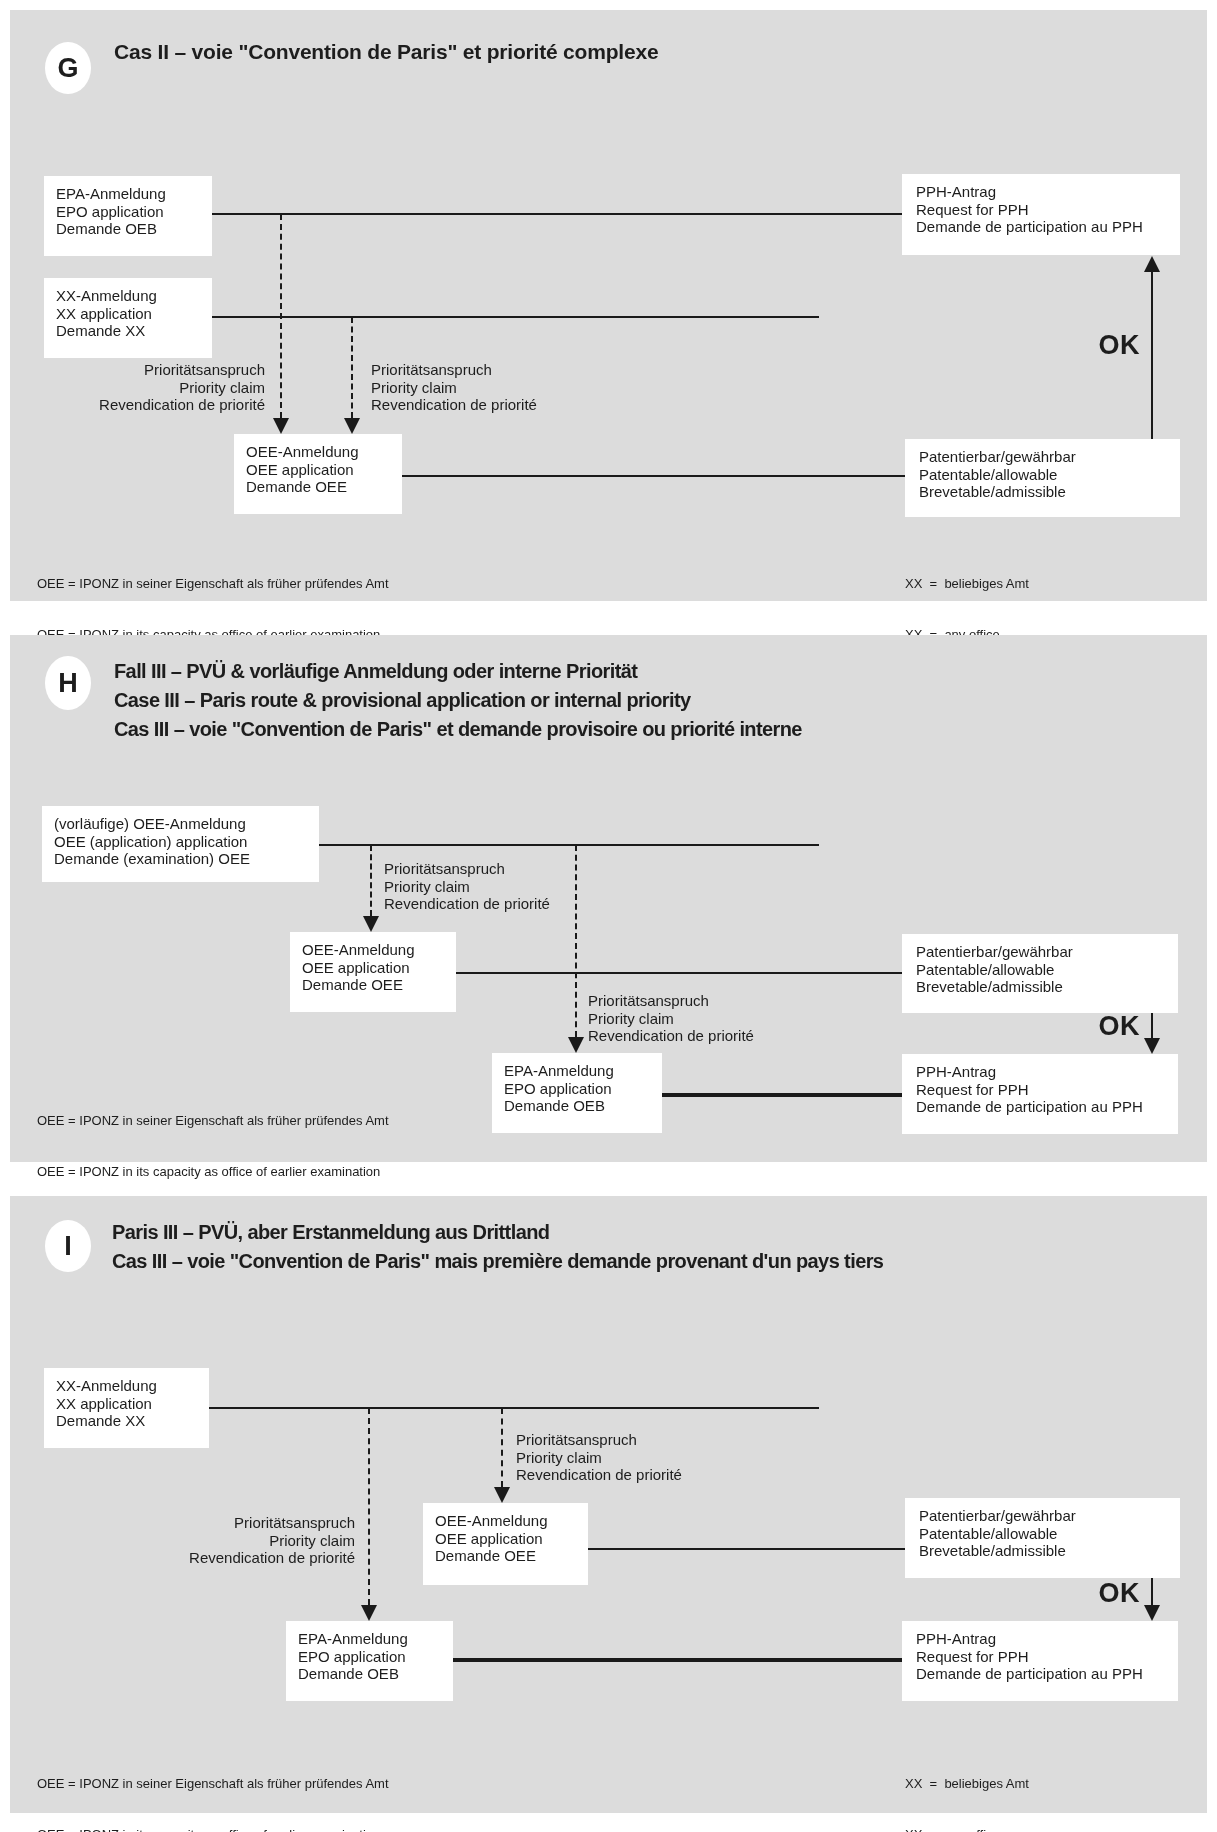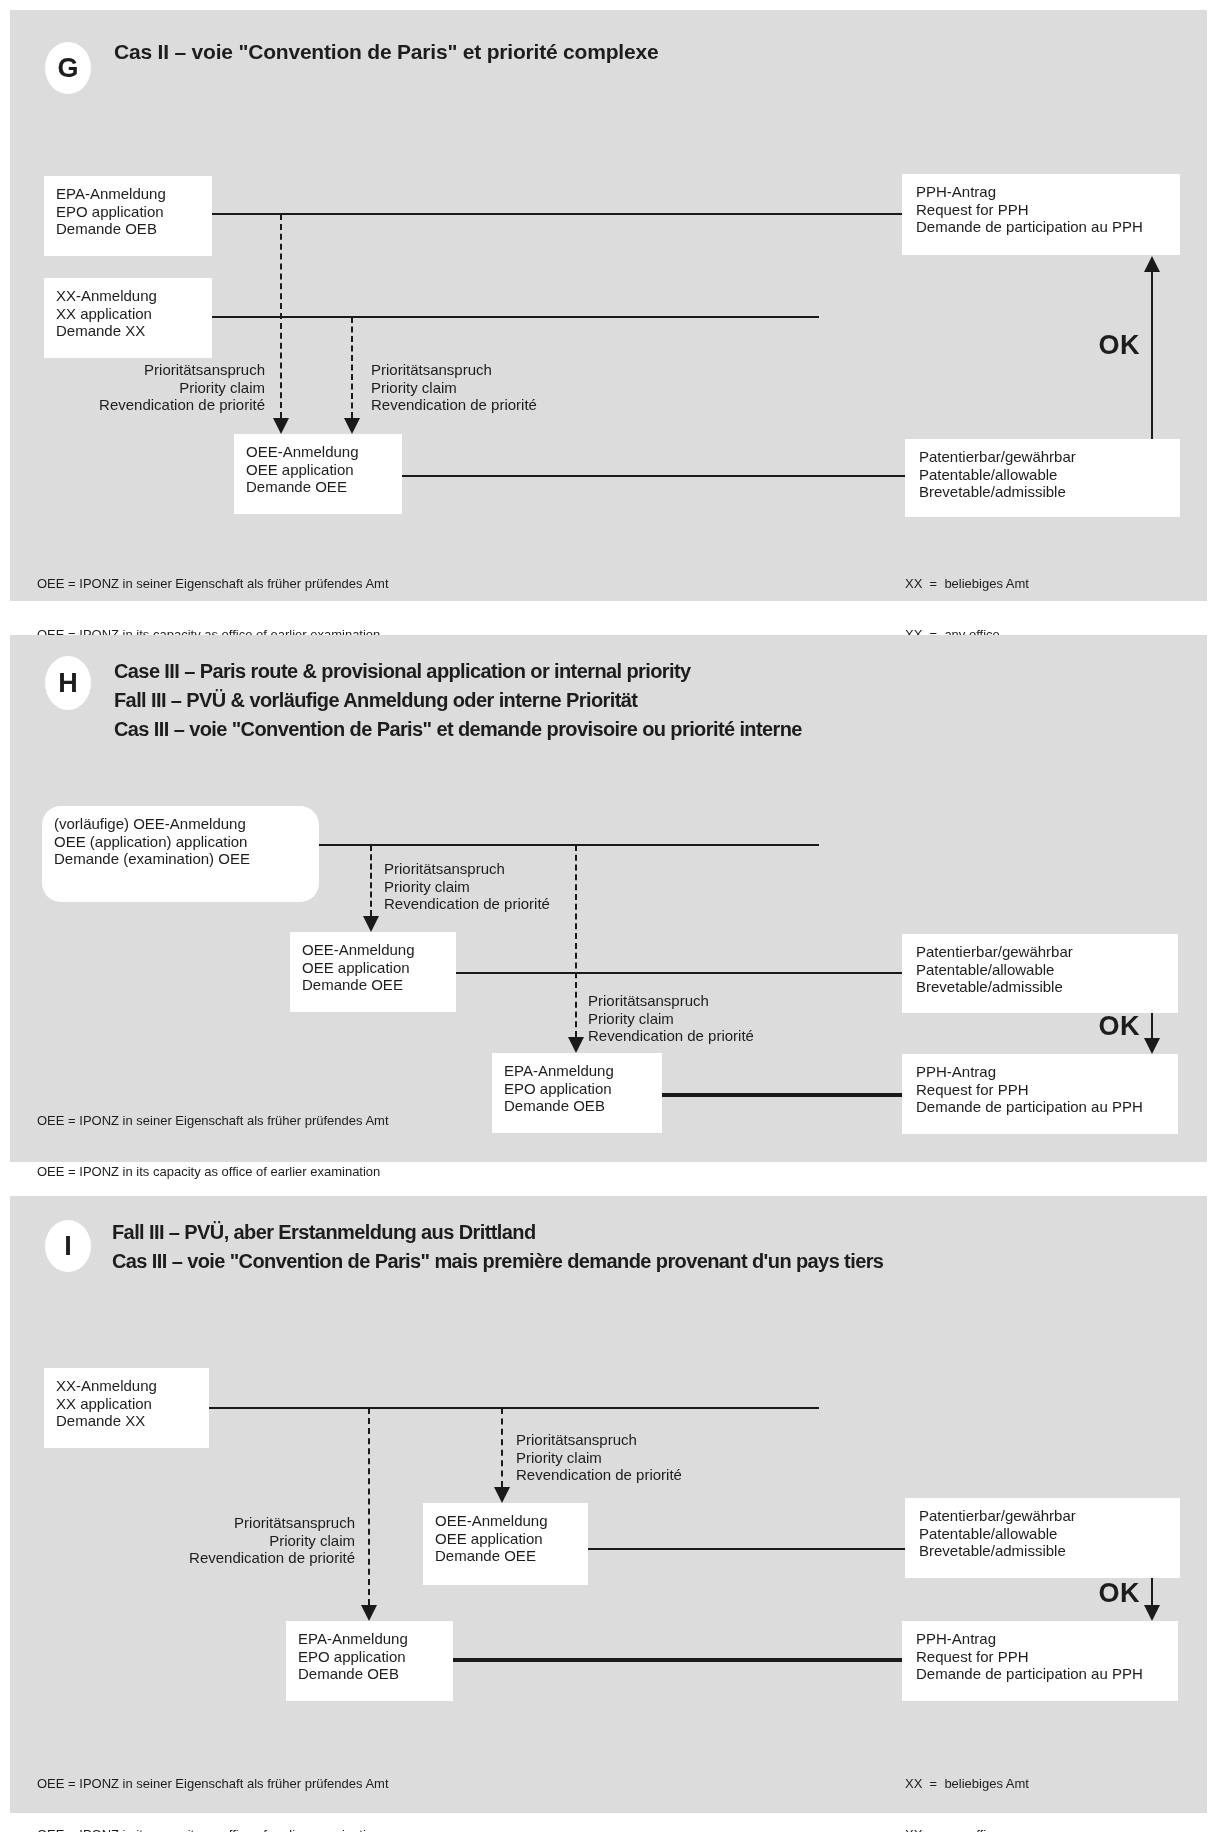--- a/index.html
+++ b/index.html
@@ -102,22 +102,22 @@
     <div>XX  =  any office</div>
     <div>XX  =  tout office</div>
   </div>
 </div>
 
 <div class="panel" style="left:10px;top:635px;width:1197px;height:527px;">
   <div class="badge" style="left:35px;top:21px;width:46px;height:54px;">
     <span>H</span>
   </div>
   <div class="title cond" style="left:104px;top:22px;">
+    <div>Fall III – PVÜ &amp; vorläufige Anmeldung oder interne Priorität</div>
     <div>Case III – Paris route &amp; provisional application or internal priority</div>
-    <div>Fall III – PVÜ &amp; vorläufige Anmeldung oder interne Priorität</div>
     <div>Cas III – voie "Convention de Paris" et demande provisoire ou priorité interne</div>
   </div>
 
   <div class="hline" style="left:309px;top:209px;width:500px;"></div>
   <div class="hline" style="left:446px;top:337px;width:446px;"></div>
   <div class="hline thick" style="left:652px;top:458px;width:240px;"></div>
 
   <div class="dash" style="left:360px;top:210px;height:71px;"></div>
   <div class="head-down" style="left:353px;top:281px;"></div>
   <div class="dash" style="left:565px;top:210px;height:192px;"></div>
@@ -127,21 +127,21 @@
     <div>Prioritätsanspruch</div>
     <div>Priority claim</div>
     <div>Revendication de priorité</div>
   </div>
   <div class="plabel" style="left:578px;top:357px;">
     <div>Prioritätsanspruch</div>
     <div>Priority claim</div>
     <div>Revendication de priorité</div>
   </div>
 
-  <div class="fbox" style="left:32px;top:171px;width:277px;height:96px;border-radius:19px;">
+  <div class="fbox" style="left:32px;top:171px;width:277px;height:76px;">
     <div>(vorläufige) OEE-Anmeldung</div>
     <div>OEE (application) application</div>
     <div>Demande (examination) OEE</div>
   </div>
   <div class="fbox" style="left:280px;top:297px;width:166px;height:80px;">
     <div>OEE-Anmeldung</div>
     <div>OEE application</div>
     <div>Demande OEE</div>
   </div>
   <div class="fbox" style="left:482px;top:418px;width:170px;height:80px;">
@@ -169,21 +169,21 @@
     <div>OEE = IPONZ in its capacity as office of earlier examination</div>
     <div>OEE = IPONZ en sa qualité d'office ayant effectué l'examen antérieur</div>
   </div>
 </div>
 
 <div class="panel" style="left:10px;top:1196px;width:1197px;height:617px;">
   <div class="badge" style="left:35px;top:24px;width:46px;height:52px;">
     <span>I</span>
   </div>
   <div class="title cond" style="left:102px;top:22px;">
-    <div>Fall III – PVÜ, aber Erstanmeldung aus Drittland</div>
+    <div>Paris III – PVÜ, aber Erstanmeldung aus Drittland</div>
     <div>Cas III – voie "Convention de Paris" mais première demande provenant d'un pays tiers</div>
   </div>
 
   <div class="hline" style="left:199px;top:211px;width:610px;"></div>
   <div class="hline" style="left:578px;top:352px;width:317px;"></div>
   <div class="hline thick" style="left:443px;top:462px;width:449px;"></div>
 
   <div class="dash" style="left:358px;top:212px;height:197px;"></div>
   <div class="head-down" style="left:351px;top:409px;"></div>
   <div class="dash" style="left:491px;top:212px;height:79px;"></div>

